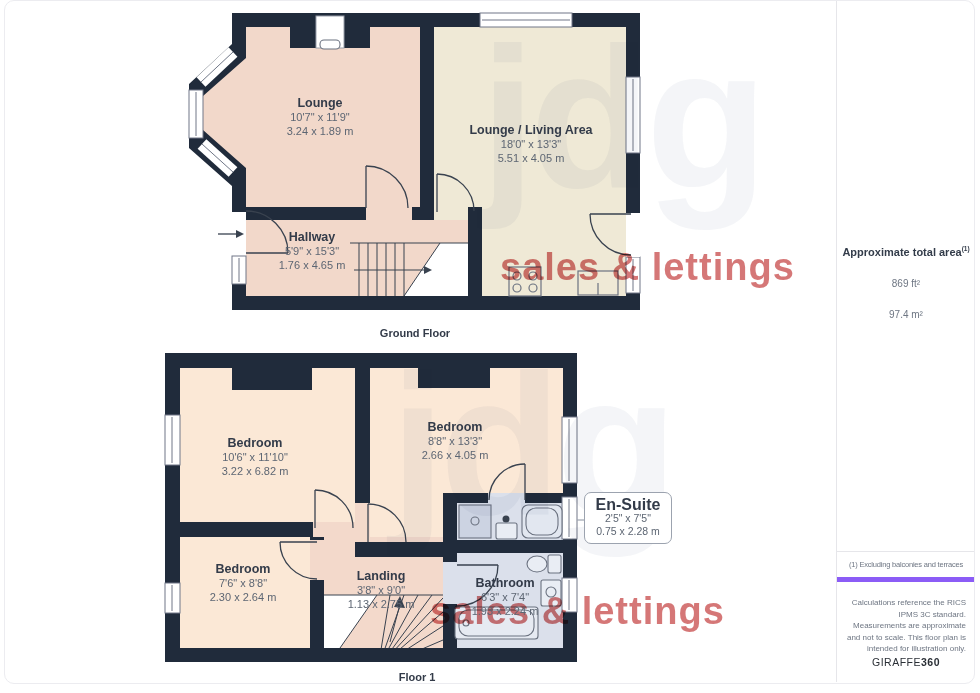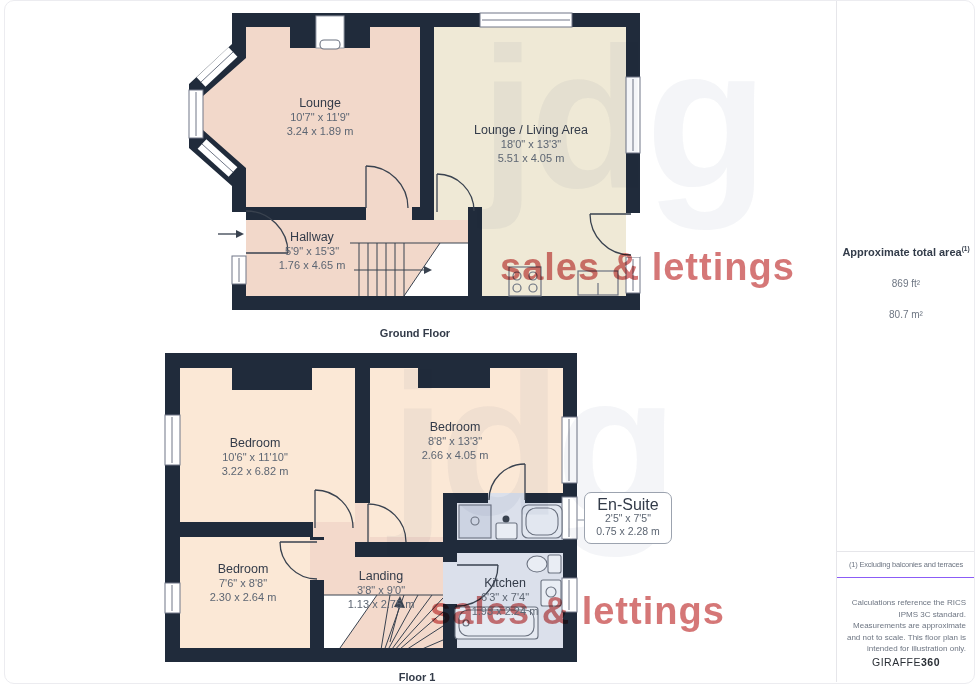--- a/index.html
+++ b/index.html
@@ -7,37 +7,37 @@
           font-family:"Liberation Sans","DejaVu Sans",sans-serif;}
   .card-border{position:absolute;left:4px;top:0px;width:969px;height:682px;
                border:1px solid #ececf0;border-radius:10px;pointer-events:none;z-index:10;}
   svg{display:block;position:absolute;}
   #ground-svg{left:140px;top:0px;width:520px;height:330px;z-index:1;}
   #floor1-svg{left:150px;top:340px;width:530px;height:340px;z-index:1;}
   .wm{position:absolute;z-index:2;mix-blend-mode:multiply;opacity:.6;line-height:1;white-space:nowrap;pointer-events:none;}
   .wm-logo{font-size:200px;font-weight:700;color:#edeff3;letter-spacing:-6px;}
   .wm-tag{font-size:38px;font-weight:600;color:#b91c1c;letter-spacing:1px;}
   .room-label{position:absolute;transform:translateX(-50%);text-align:center;z-index:5;white-space:nowrap;}
-  .room-name{font-size:12.5px;font-weight:400;color:#333b49;line-height:16px;}
+  .room-name{font-size:12.5px;font-weight:700;color:#333b49;line-height:16px;}
   .room-dim{font-size:11px;color:#5d6673;line-height:13.5px;}
   .floor-caption{position:absolute;transform:translateX(-50%);font-size:11px;font-weight:700;
                  color:#333b49;z-index:5;white-space:nowrap;}
   .callout{position:absolute;left:584px;top:492px;width:82px;background:#fff;
            border:1.5px solid #9ca3af;border-radius:7px;text-align:center;
            padding:4px 2px 5px 2px;z-index:5;}
   .callout .room-name{font-size:16px;line-height:15px;}
   .callout .room-dim{font-size:10.5px;line-height:13px;}
   #sidebar{position:absolute;left:836px;top:1px;width:138px;height:681px;background:#fff;
            border-left:1px solid #e6e6ea;z-index:4;}
   .area-block{position:absolute;top:244px;left:0;width:100%;text-align:center;}
   .area-title{font-size:11px;font-weight:700;color:#333c4a;}
   .area-title sup{font-size:6.5px;}
   .area-val{font-size:10px;color:#6e7683;margin-top:20px;}
   .note-block{position:absolute;top:550px;left:0;width:100%;box-sizing:border-box;
-              border-top:1px solid #e6e6ea;border-bottom:1px solid #8b5cf6;
+              border-top:1px solid #e6e6ea;border-bottom:5px solid #8b5cf6;
               padding:8px 1px;font-size:7.5px;letter-spacing:-0.2px;color:#6e7683;text-align:center;}
   .disclaimer{position:absolute;top:596px;left:9px;right:9px;font-size:8px;line-height:11.5px;
               color:#6e7683;text-align:right;}
   .brand{position:absolute;top:655px;left:0;width:100%;text-align:center;font-size:10.5px;
          letter-spacing:.5px;color:#2a2f36;}
   .brand b{font-weight:700;}
 </style>
 </head>
 <body>
 
@@ -295,39 +295,39 @@
     <div class="room-name">Bedroom</div>
     <div class="room-dim">7'6" x 8'8"</div>
     <div class="room-dim">2.30 x 2.64 m</div>
   </div>
   <div class="room-label" style="left:381px;top:568px;">
     <div class="room-name">Landing</div>
     <div class="room-dim">3'8" x 9'0"</div>
     <div class="room-dim">1.13 x 2.75 m</div>
   </div>
   <div class="room-label" style="left:505px;top:575px;">
-    <div class="room-name">Kitchen</div>
+    <div class="room-name">Bathroom</div>
     <div class="room-dim">6'3" x 7'4"</div>
     <div class="room-dim">1.93 x 2.24 m</div>
   </div>
 
   <div class="callout">
     <div class="room-name">En-Suite</div>
     <div class="room-dim">2'5" x 7'5"</div>
     <div class="room-dim">0.75 x 2.28 m</div>
   </div>
 
   <div class="floor-caption" style="left:415px;top:327px;">Ground Floor</div>
   <div class="floor-caption" style="left:417px;top:671px;text-align:center;">Floor 1</div>
 
   <div id="sidebar">
     <div class="area-block">
       <div class="area-title"><span>Approximate total area</span><sup>(1)</sup></div>
       <div class="area-val">869 ft²</div>
-      <div class="area-val">80.7 m²</div>
+      <div class="area-val">97.4 m²</div>
     </div>
     <div class="note-block">(1) Excluding balconies and terraces</div>
     <div class="disclaimer">Calculations reference the RICS IPMS 3C standard. Measurements are approximate and not to scale. This floor plan is intended for illustration only.</div>
     <div class="brand"><span>GIRAFFE</span><b>360</b></div>
   </div>
 
   <div class="card-border"></div>
 </div>
 
 </body></html>

